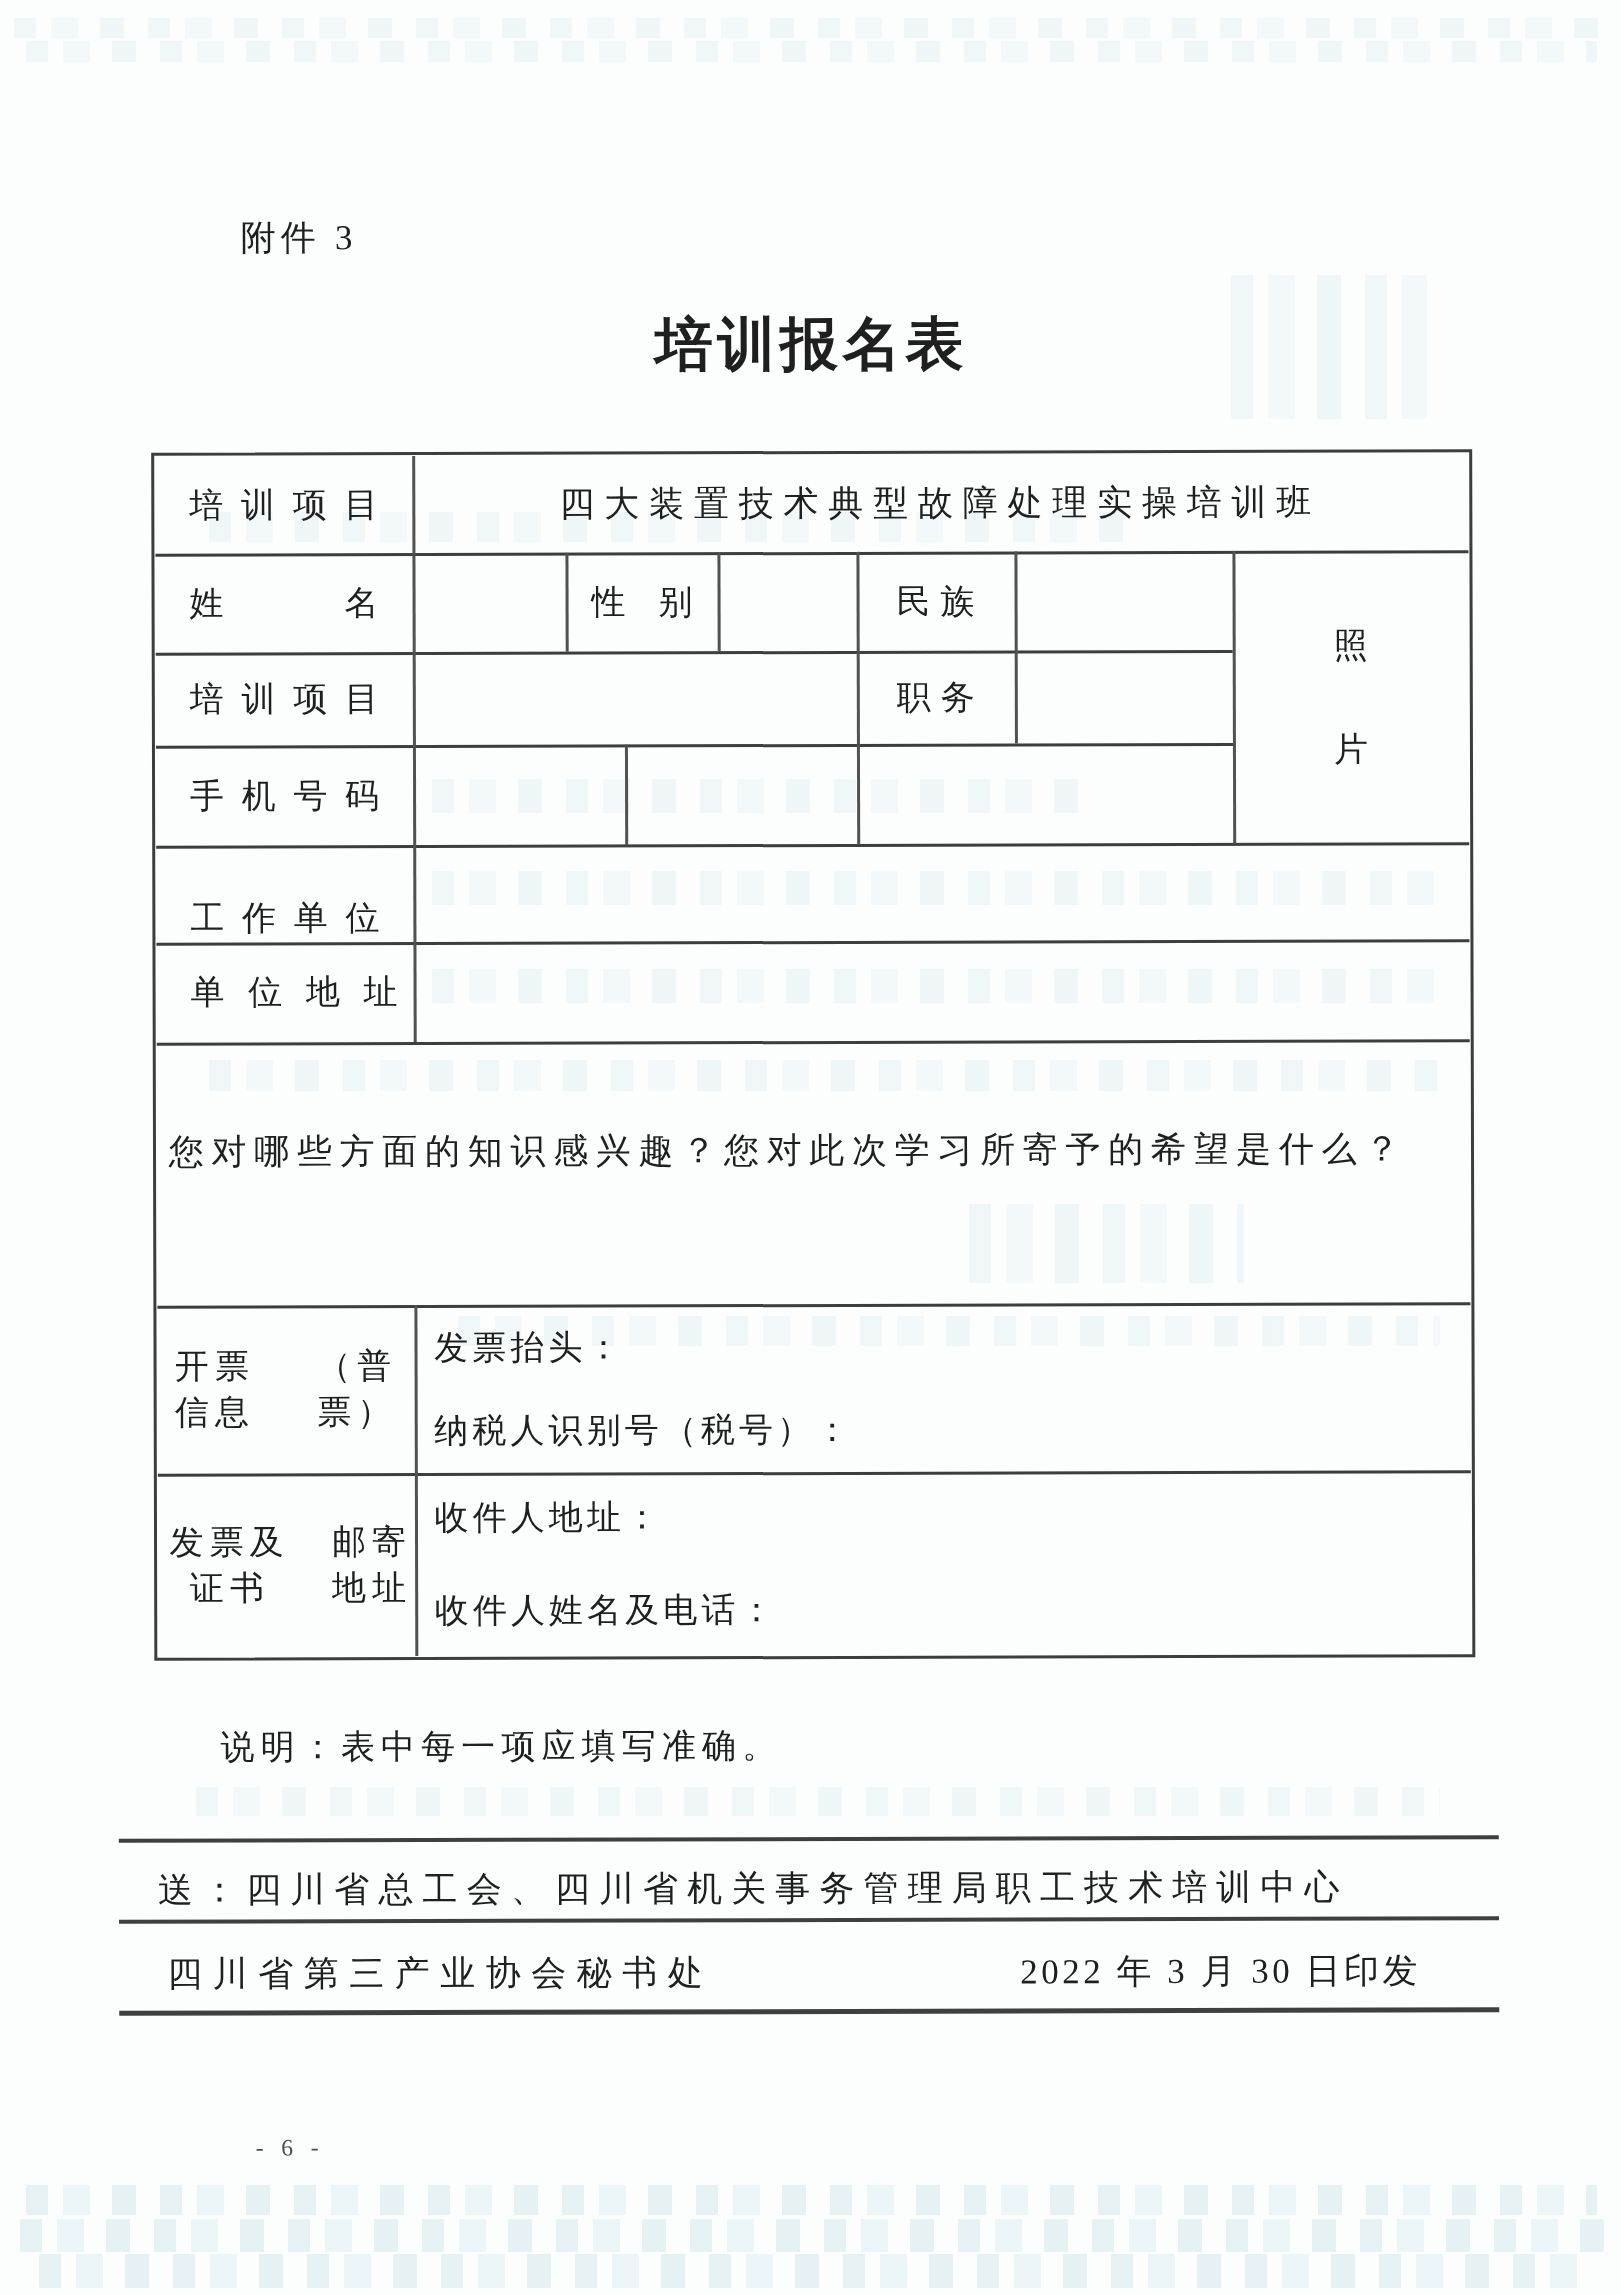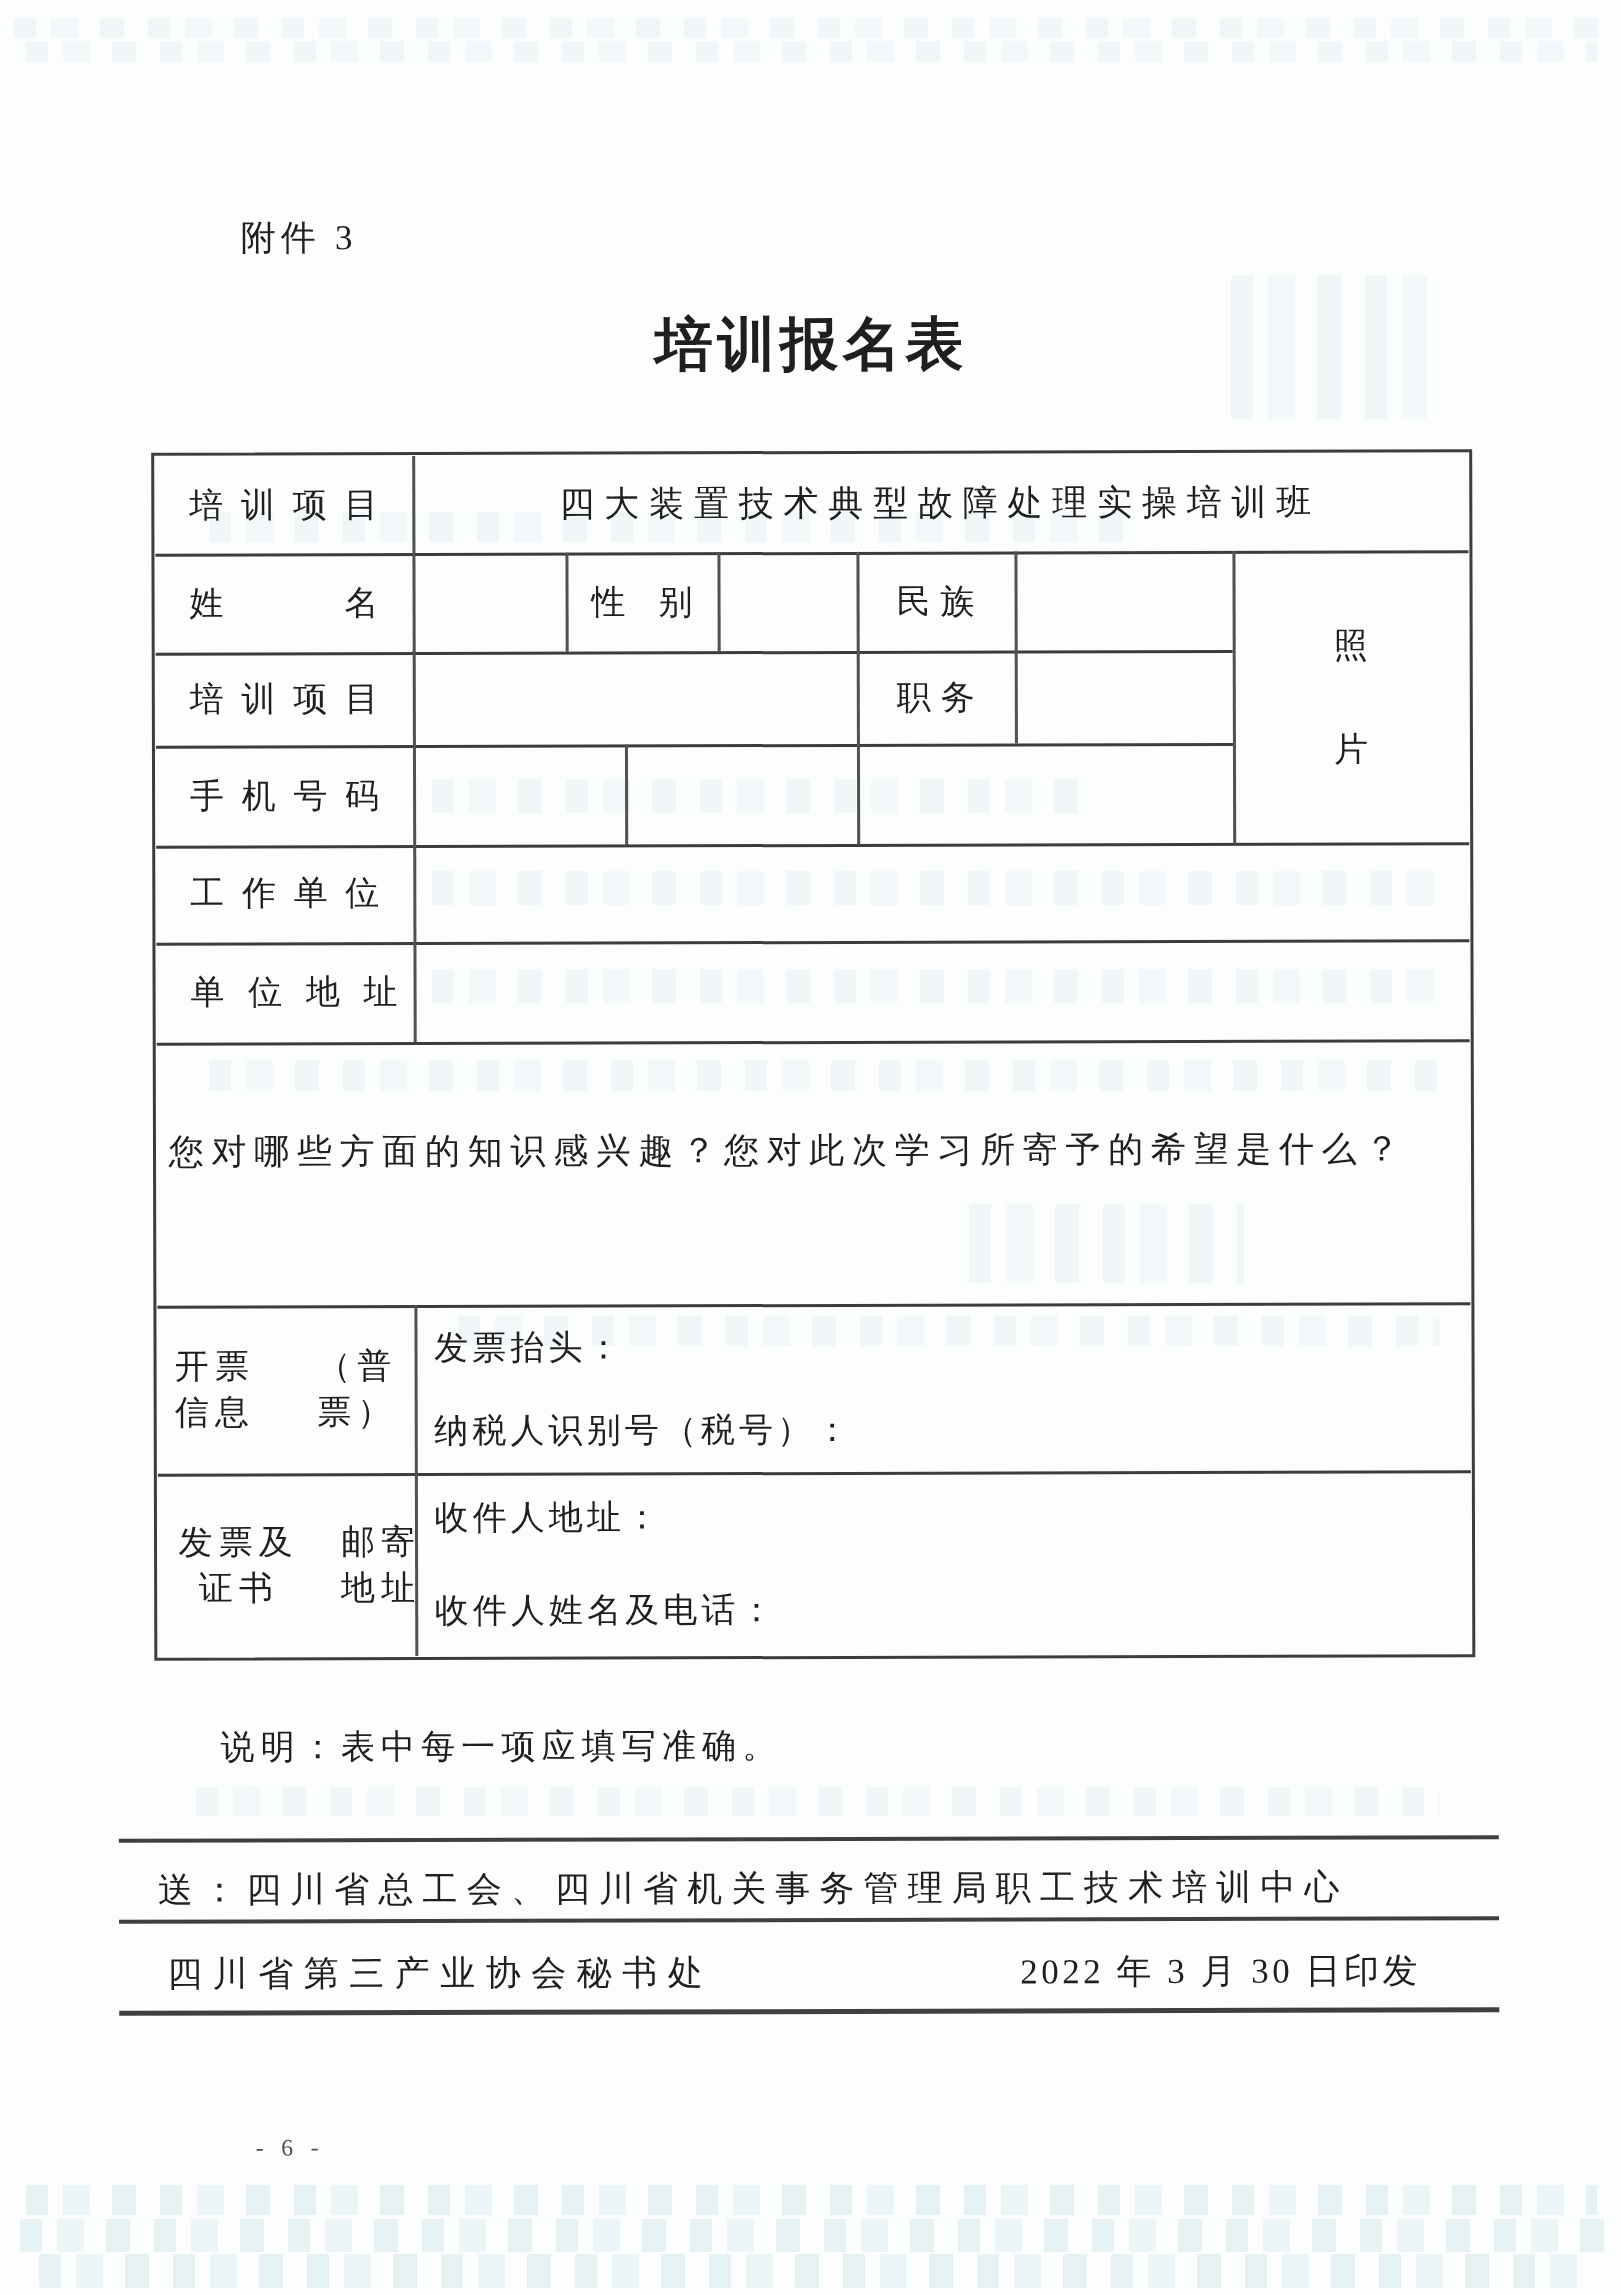--- a/index.html
+++ b/index.html
@@ -134,21 +134,21 @@
         <span class="just pad42">职务</span>
       </div>
       <div class="cell" style="left:859px;top:196px;width:218px;height:93px;"></div>
 
       <div class="cell" style="left:0;top:289px;width:257px;height:101px;">
         <span class="just pad52">手机号码</span>
       </div>
       <div class="cell" style="left:257px;top:289px;width:213px;height:101px;"></div>
       <div class="cell" style="left:701px;top:289px;width:376px;height:101px;"></div>
 
-      <div class="cell" style="left:0;top:389px;width:257px;height:96px;">
+      <div class="cell" style="left:0;top:389px;width:257px;height:96px;align-items:flex-end;">
         <span class="just pad52">工作单位</span>
       </div>
       <div class="cell" style="left:257px;top:389px;width:1056px;height:96px;"></div>
 
       <div class="cell" style="left:0;top:486px;width:275px;height:100px;">
         <span class="just pad52">单位地址</span>
       </div>
       <div class="cell" style="left:257px;top:486px;width:1056px;height:100px;"></div>
 
       <div class="cell question" style="left:0;top:586px;width:1313px;height:263px;">
@@ -157,21 +157,21 @@
 
       <div class="cell two-line-label" style="left:0;top:849px;width:257px;height:168px;">
         <span>开票信息</span>
         <span>（普票）</span>
       </div>
       <div class="cell two-line-content" style="left:257px;top:849px;width:1056px;height:168px;">
         <span>发票抬头：</span>
         <span>纳税人识别号（税号）：</span>
       </div>
 
-      <div class="cell two-line-label" style="left:17px;top:1017px;width:257px;height:183px;align-items:center;">
+      <div class="cell two-line-label" style="left:8px;top:1017px;width:257px;height:183px;align-items:center;">
         <span>发票及证书</span>
         <span>邮寄地址</span>
       </div>
       <div class="cell two-line-content gap70" style="left:257px;top:1017px;width:1056px;height:183px;">
         <span>收件人地址：</span>
         <span>收件人姓名及电话：</span>
       </div>
     </div>
 
     <div class="abs note">说明：表中每一项应填写准确。</div>

